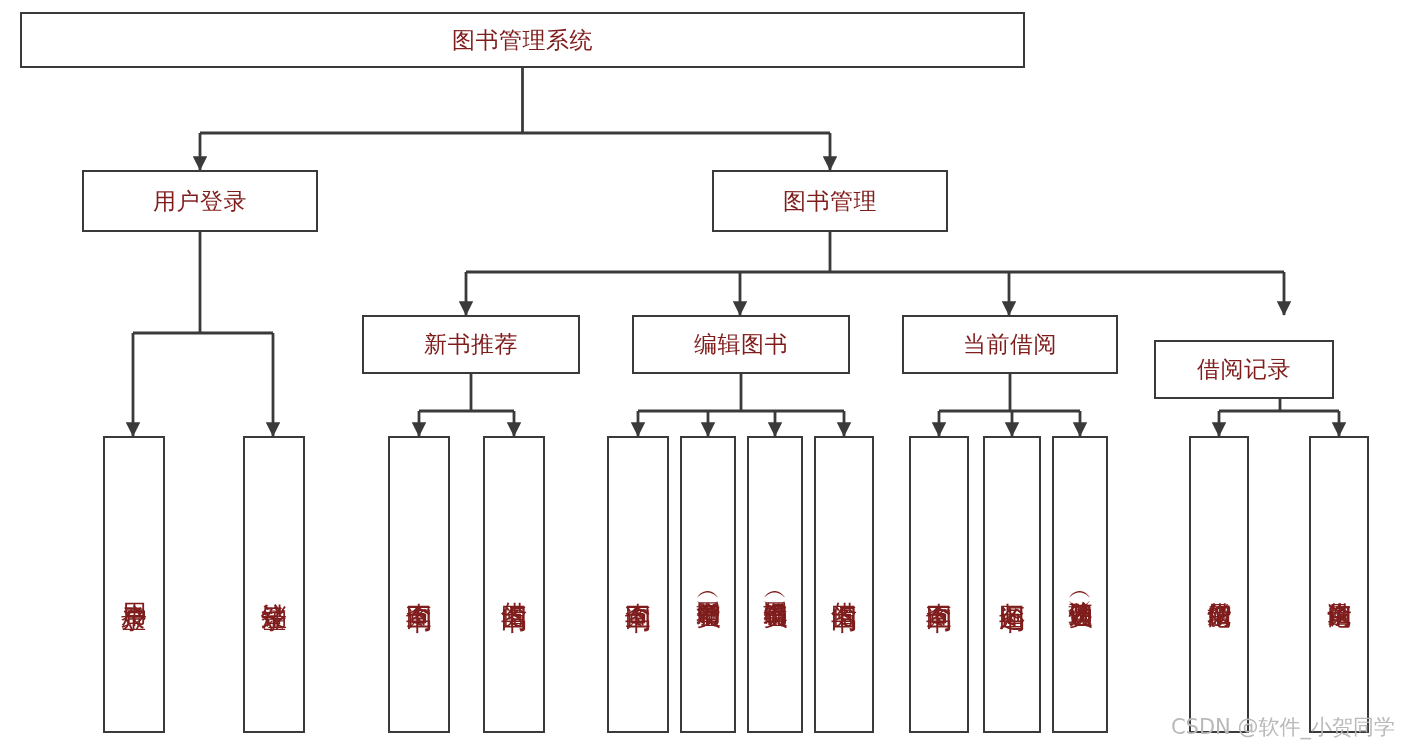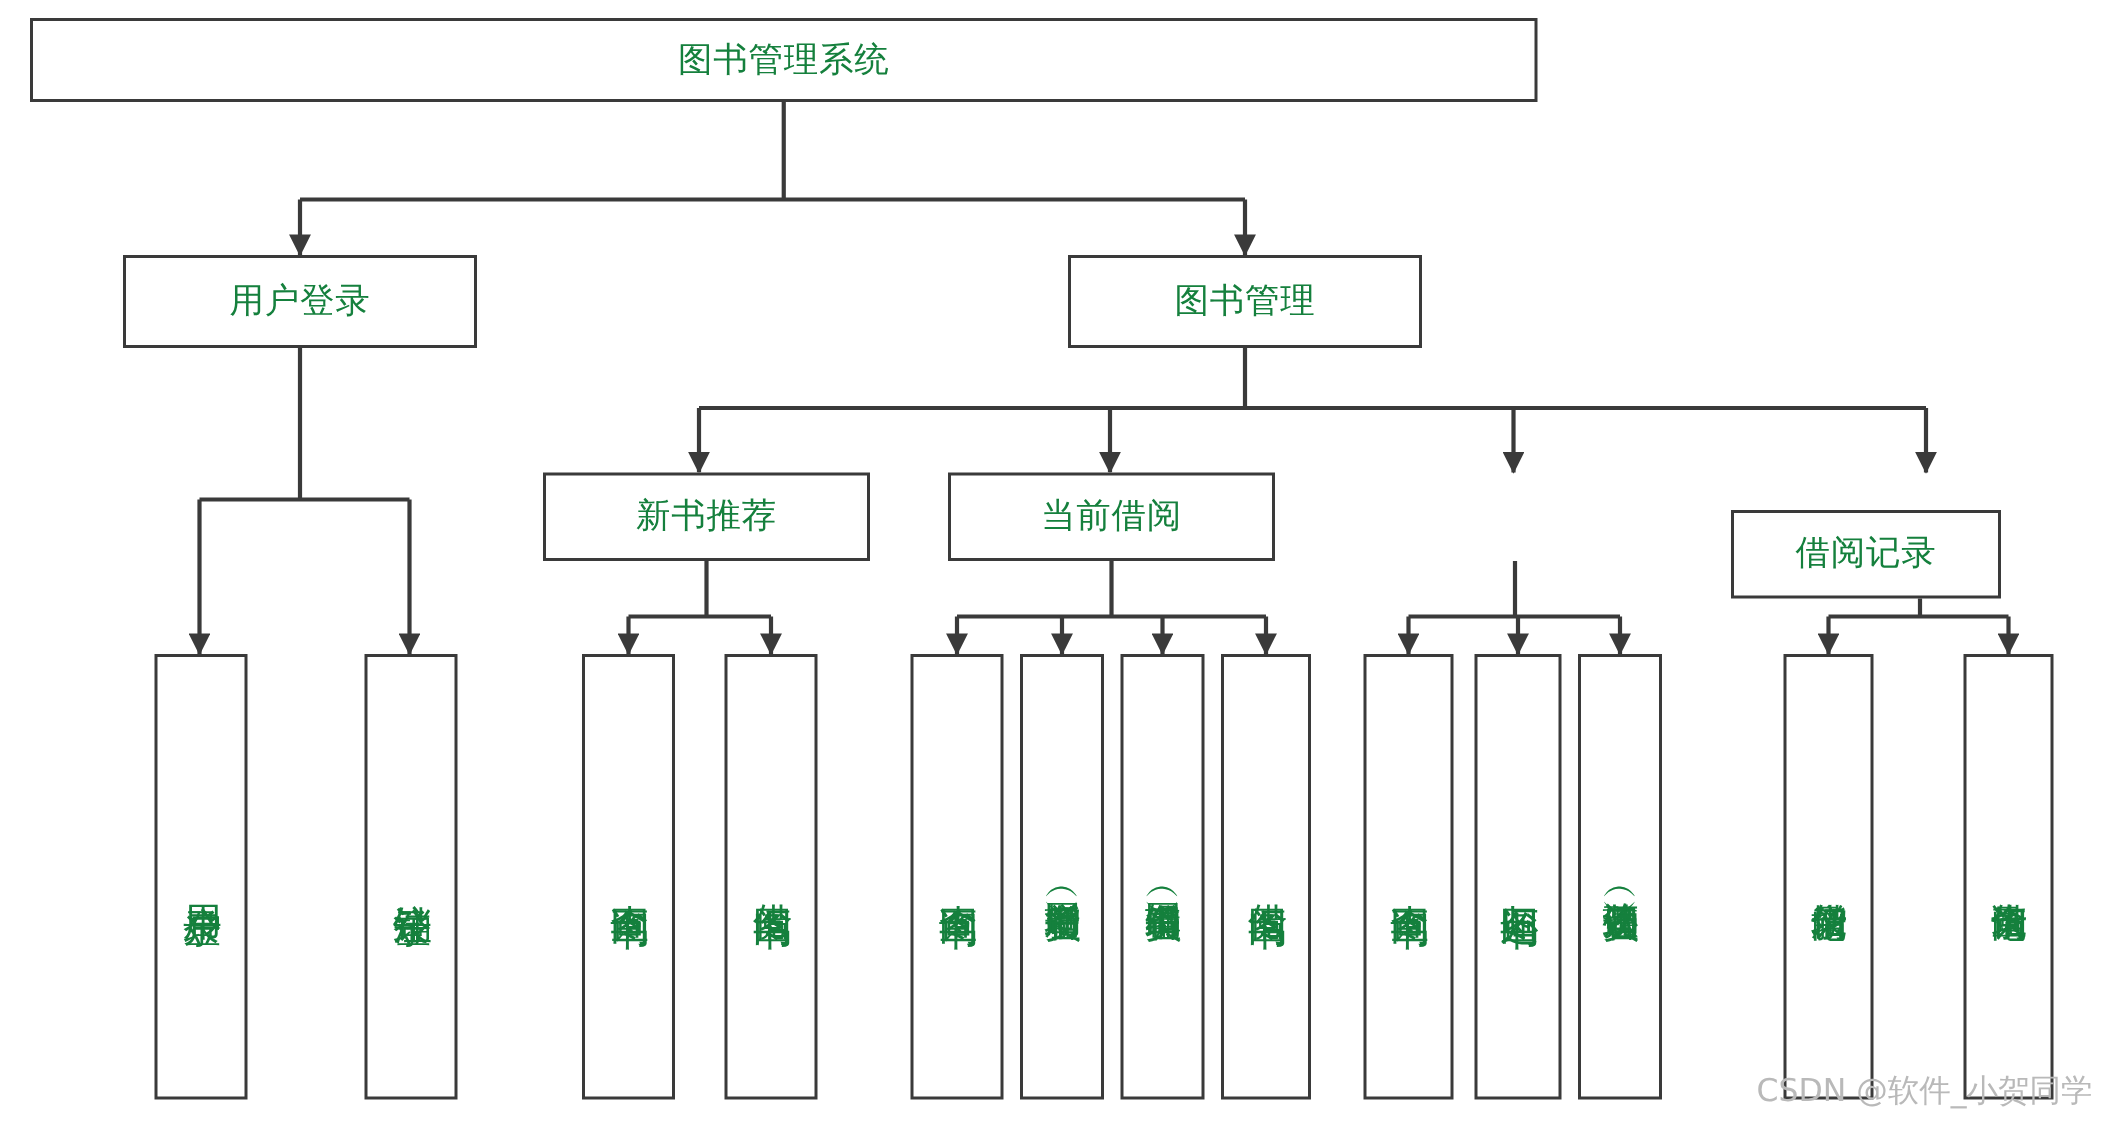--- a/index.html
+++ b/index.html
@@ -26,21 +26,21 @@
     pointer-events: none;
   }
   .node {
     position: absolute;
     box-sizing: border-box;
     background: #ffffff;
     border: 2.6px solid #3a3a3a;
     display: flex;
     align-items: center;
     justify-content: center;
-    color: #15803d;
+    color: #7f1d1d;
     z-index: 2;
   }
   .node .lbl {
     display: block;
     text-align: center;
     line-height: 1.08;
     white-space: nowrap;
   }
   .node.horiz .lbl {
     font-size: 23px;
@@ -137,20 +137,23 @@
     <span class="lbl">用户登录</span>
   </div>
   <div class="node horiz" style="left:362px; top:315px; width:218px; height:59px;">
     <span class="lbl">新书推荐</span>
   </div>
 
   <div class="node horiz" style="left:712px; top:170px; width:236px; height:62px;">
     <span class="lbl">图书管理</span>
   </div>
   <div class="node horiz" style="left:632px; top:315px; width:218px; height:59px;">
+    <span class="lbl">编辑图书</span>
+  </div>
+  <div class="node horiz" style="left:902px; top:315px; width:216px; height:59px;">
     <span class="lbl">当前借阅</span>
   </div>
   <div class="node horiz" style="left:1154px; top:315px; width:180px; height:59px;margin-top:25px;">
     <span class="lbl">借阅记录</span>
   </div>
 
   <div class="node vert" style="left:103px; top:436px; width:62px; height:297px;">
     <span class="lbl">用户登录</span>
   </div>
   <div class="node vert" style="left:243px; top:436px; width:62px; height:297px;">

